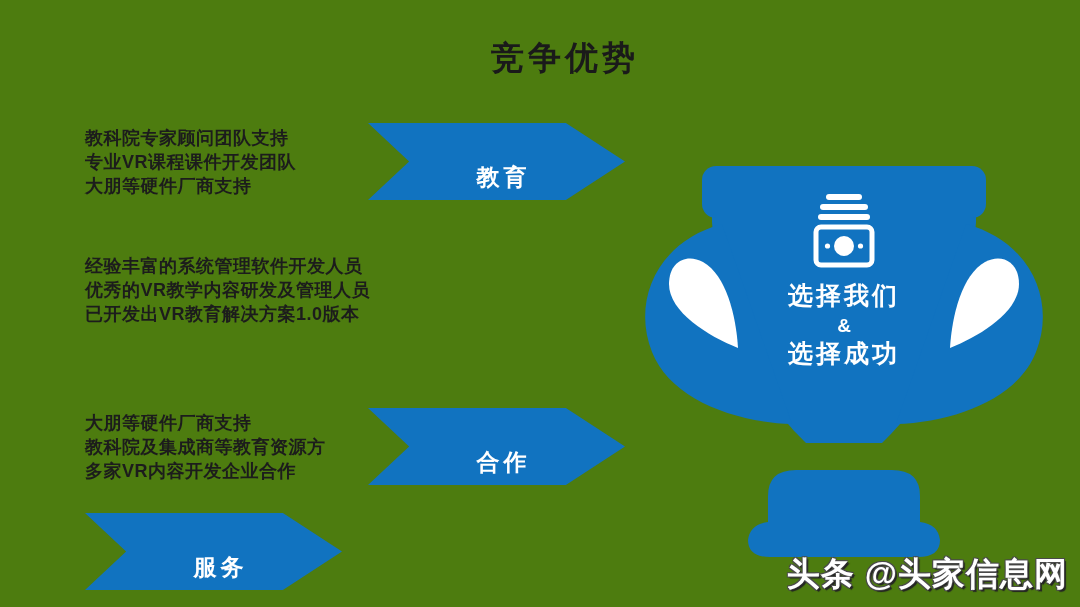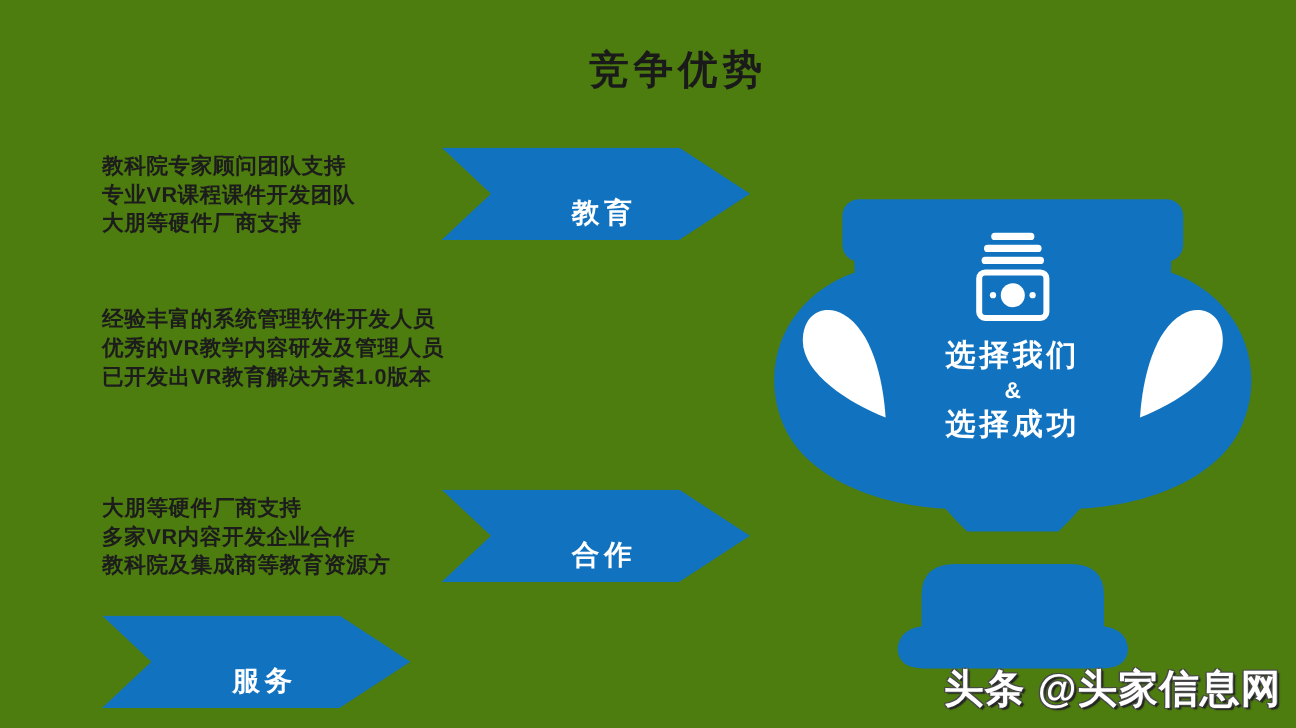--- a/index.html
+++ b/index.html
@@ -91,22 +91,22 @@
     <div class="text-block">
       <div>经验丰富的系统管理软件开发人员</div>
       <div>优秀的VR教学内容研发及管理人员</div>
       <div>已开发出VR教育解决方案1.0版本</div>
     </div>
   </div>
 
   <div class="row row3">
     <div class="text-block">
       <div>大朋等硬件厂商支持</div>
+      <div>教科院及集成商等教育资源方</div>
       <div>多家VR内容开发企业合作</div>
-      <div>教科院及集成商等教育资源方</div>
     </div>
     <div class="arrow">
       <span class="arrow-label">合作</span>
     </div>
   </div>
 
   <div class="row row4">
     <div class="arrow">
       <span class="arrow-label">服务</span>
     </div>

